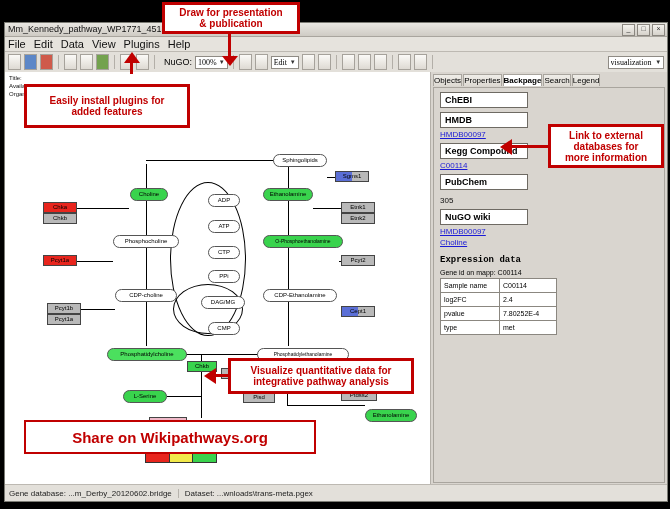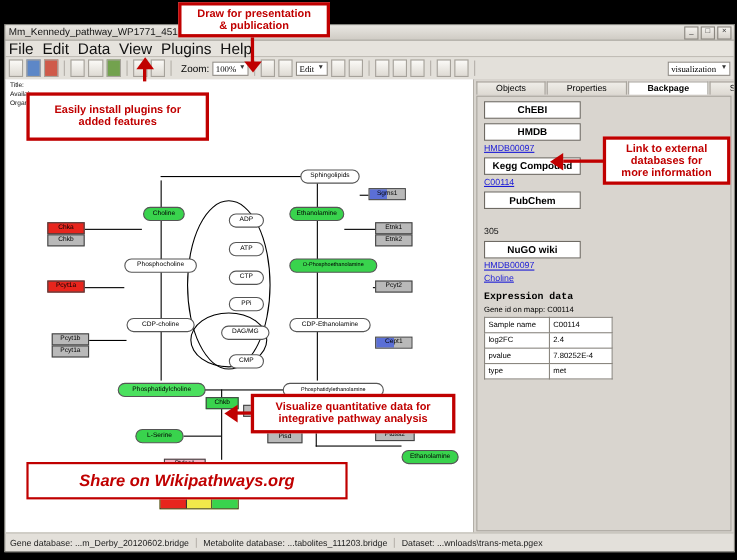--- a/index.html
+++ b/index.html
@@ -5,21 +5,21 @@
   html,body{margin:0;padding:0;background:#000;}
   body{width:670px;height:509px;overflow:hidden;font-family:"Liberation Sans",sans-serif;}
   #root{position:relative;width:670px;height:509px;background:#000;}
 
   
   .app{position:absolute;left:4px;top:22px;width:662px;height:478px;background:#d9d5cf;border:1px solid #7b7b74;}
   .titlebar{height:14px;background:linear-gradient(#e9e7e2,#cfcbc4);border-bottom:1px solid #a9a59e;
             font-size:9px;color:#111;padding:1px 3px;box-sizing:border-box;position:relative;}
   .titlebar .wbtns{position:absolute;right:2px;top:1px;display:flex;gap:2px;}
   .wbtn{width:11px;height:10px;border:1px solid #8b8780;background:linear-gradient(#f4f2ee,#d6d2cb);font-size:7px;line-height:8px;text-align:center;color:#333;}
-  .menubar{height:14px;background:#e6e3dd;border-bottom:1px solid #bdb9b2;font-size:14px;color:#111;
+  .menubar{height:14px;background:#e6e3dd;border-bottom:1px solid #bdb9b2;font-size:11px;color:#111;
            display:flex;align-items:center;padding-left:3px;gap:8px;}
   .toolbar{height:20px;background:#e3e0da;border-bottom:1px solid #bdb9b2;display:flex;align-items:center;padding:0 3px;gap:3px;}
   .tbtn{width:14px;height:14px;border:1px solid #a6a29b;background:linear-gradient(#fbfaf7,#dedad3);}
   .tbtn.i1{background:#5d87c7;}
   .tbtn.i2{background:#cf5a4a;}
   .tbtn.i3{background:#73a24e;}
   .tsep{width:1px;height:14px;background:#b3afa8;margin:0 2px;}
   .zoomlbl{font-size:9px;margin-left:4px;}
   .zoombox{width:40px;height:13px;border:1px solid #8f8b84;background:#fff;font-size:8px;padding-left:2px;box-sizing:border-box;}
   .combo{height:13px;border:1px solid #8f8b84;background:#fff;font-size:8px;display:flex;align-items:center;justify-content:space-between;padding:0 2px;box-sizing:border-box;}
@@ -53,43 +53,43 @@
   .edge{position:absolute;background:#000;}
   .ellipse{position:absolute;border:1px solid #000;border-radius:50%;}
 
   .expbox{position:absolute;left:140px;top:367px;width:70px;height:22px;border:1px solid #333;
           background:#f1e84a;display:flex;}
   .expbox div{flex:1;border-right:1px solid #333;}
   .expbox div:last-child{border-right:none;}
 
   
   .tabs{display:flex;height:14px;background:#d9d5cf;font-size:8px;align-items:flex-end;padding-left:2px;gap:1px;}
-  .tab{border:1px solid #a9a59e;border-bottom:none;background:linear-gradient(#efede8,#ddd9d2);padding:1px 17px;}
+  .tab{border:1px solid #a9a59e;border-bottom:none;background:linear-gradient(#efede8,#ddd9d2);padding:1px 0;}
   .tab.active{background:#fff;font-weight:bold;}
   .panelbody{position:absolute;left:2px;top:15px;right:2px;bottom:2px;background:#d9d5cf;border:1px solid #a9a59e;overflow:hidden;}
-  .field{margin:4px 6px 0 6px;text-align:center;}
+  .field{margin:4px 6px 0 6px;}
   .fieldbox{border:1px solid #6e6a63;background:#fff;font-size:9px;font-weight:bold;padding:2px 4px;width:88px;box-sizing:border-box;}
   .link{font-size:8px;color:#1a1ad6;text-decoration:underline;margin:2px 0 0 6px;display:block;}
-  .plaintxt{font-size:8px;color:#111;margin:16px 0 0 6px;}
+  .plaintxt{font-size:8px;color:#111;margin:6px 0 0 6px;}
   .exphdr{font-size:9px;font-weight:bold;margin:8px 0 2px 6px;font-family:Liberation Mono, monospace;}
   .geneid{font-size:7px;margin:4px 0 2px 6px;}
   .dtable{margin-left:6px;border-collapse:collapse;font-size:7px;background:#fff;}
   .dtable td{border:1px solid #8b8780;padding:1px 3px;height:11px;}
   .dtable td.k{width:52px;}
   .dtable td.v{width:50px;}
 
   
   .callout{position:absolute;background:#fff;border:3px solid #c00000;color:#c00000;font-weight:bold;
            text-align:center;box-sizing:border-box;display:flex;align-items:center;justify-content:center;padding:2px 4px;}
   .redarrow{position:absolute;background:#c00000;}
   .atip{position:absolute;width:0;height:0;}
 
   .shareline{position:absolute;left:24px;top:420px;width:288px;height:30px;border:2px solid #c00000;background:#fff;
              display:flex;align-items:center;justify-content:center;}
-  .shareline span{color:#c00000;font-weight:bold;font-style:italic;font-size:15px;}
+  .shareline span{color:#c00000;font-weight:bold;font-size:15px;}
 </style>
 </head>
 <body>
 
 <div id="root">
 
   <div class="app">
 
     <div class="titlebar">
       <span>Mm_Kennedy_pathway_WP1771_45176.gpml</span>
@@ -114,21 +114,21 @@
       <div class="tbtn i1"></div>
       <div class="tbtn i2"></div>
       <div class="tsep"></div>
       <div class="tbtn"></div>
       <div class="tbtn"></div>
       <div class="tbtn i3"></div>
       <div class="tsep"></div>
       <div class="tbtn"></div>
       <div class="tbtn"></div>
       <div class="tsep"></div>
-      <span class="zoomlbl">Zoom:</span>
+      <span class="zoomlbl">NuGO:</span>
       <div class="combo zoombox">
         <span class="cv">100%</span>
         <span class="carr">▼</span>
       </div>
       <div class="tsep"></div>
       <div class="tbtn"></div>
       <div class="tbtn"></div>
       <div class="combo labelbox">
         <span class="cv">Edit</span>
         <span class="carr">▼</span>
@@ -287,21 +287,20 @@
             </tr>
           </tbody>
             </table>
         </div>
       </div>
 
     </div>
 
     <div class="statusbar">
       <span class="seg">Gene database: ...m_Derby_20120602.bridge</span>
-      <span class="seg">Metabolite database: ...tabolites_111203.bridge</span>
       <span class="seg">Dataset: ...wnloads\trans-meta.pgex</span>
     </div>
 
   </div>
 
   <div class="callout" style="left:162px;top:2px;width:138px;height:32px;font-size:10px;white-space:pre-line;">Draw for presentation
 &amp; publication</div>
   <div class="redarrow" style="left:228px;top:34px;width:3px;height:24px;"></div>
   <div class="atip" style="left:222px;top:56px;border-left:8px solid transparent;border-right:8px solid transparent;border-top:10px solid #c00000;"></div>
 

